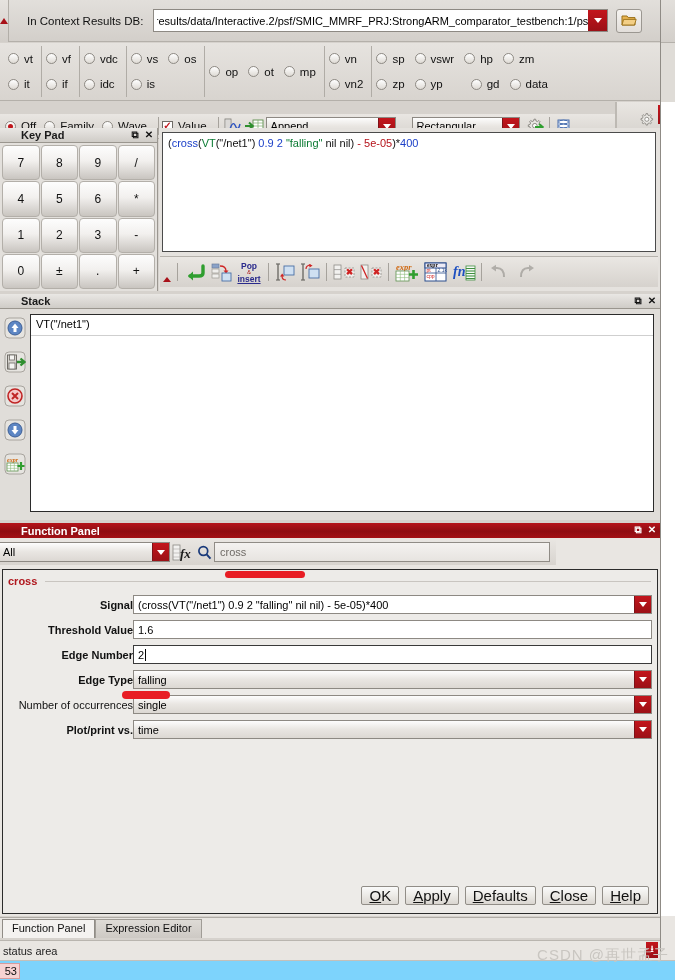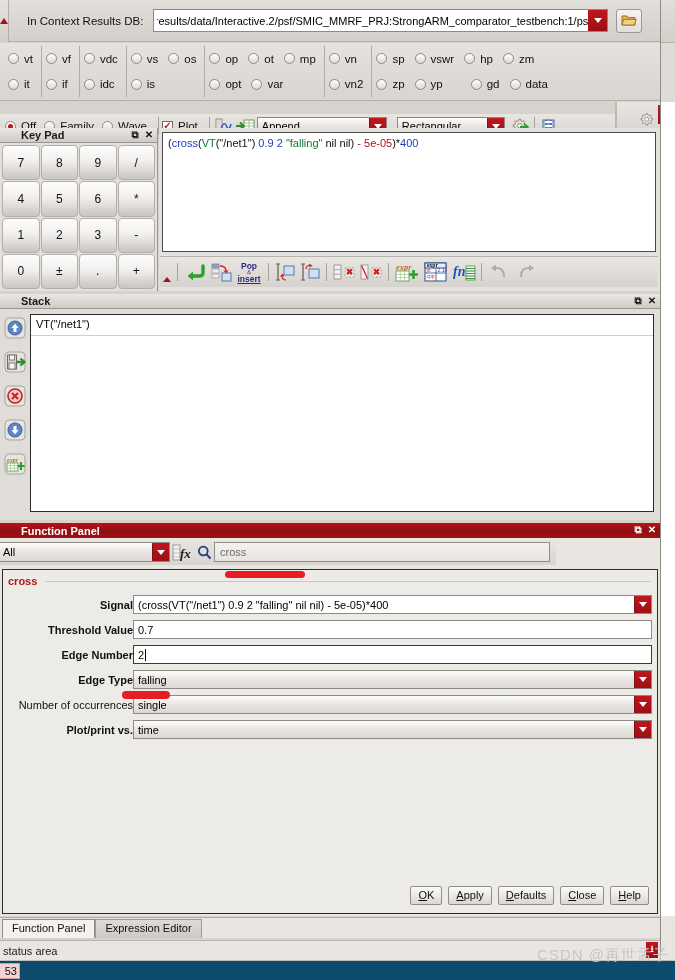--- a/index.html
+++ b/index.html
@@ -97,21 +97,21 @@
     padding-left: 4px;
     font-size: 11px;
     overflow: hidden;
     white-space: nowrap;
   }
   .btn {
     background: linear-gradient(to bottom,#fafafa,#eceae6 50%,#dad6d1);
     border: 1px solid #918d87;
     border-radius: 2px;
     padding: 2px 7px;
-    font-size: 11px;
+    font-size: 15px;
     line-height: 13px;
     color: #111;
   }
   .tbbtn {
     width: 22px; height: 21px;
     display: flex; align-items: center; justify-content: center;
   }
   .sep { width: 1px; background: #a6a29c; height: 18px; margin: 0 3px; }
 
   
@@ -351,21 +351,21 @@
     font-size: 11px; color: #222;
   }
   .status-corner {
     position: absolute; right: 2px; top: 1px; width: 12px; height: 16px;
     background: linear-gradient(to bottom,#c3151c,#9b1016);
     color:#fff; font-size: 9px; font-weight: bold;
     display: flex; align-items: center; justify-content: center;
   }
   .bottomstrip {
     position: absolute; left: 0; top: 960px; width: 675px; height: 20px;
-    background: #0c4a6e; border-top: 1px solid #c4c0ba;
+    background: #7dd3fc; border-top: 1px solid #c4c0ba;
   }
   .errcount {
     position: absolute; left: -4px; top: 2px;
     width: 24px; height: 16px;
     background: #f6d3d3; border: 1px solid #d79b9b;
     display: flex; align-items: center; justify-content: flex-end;
     padding-right: 2px; font-size: 11px; color: #111;
   }
 
   
@@ -498,30 +498,20 @@
           <span class="radio"></span>
           <span class="lbl">op</span>
         </label>
         <label class="ritem">
           <span class="radio"></span>
           <span class="lbl">ot</span>
         </label>
         <label class="ritem">
           <span class="radio"></span>
           <span class="lbl">mp</span>
-        </label>
-      </div>
-      <div class="rrow">
-        <label class="ritem">
-          <span class="radio"></span>
-          <span class="lbl">opt</span>
-        </label>
-        <label class="ritem">
-          <span class="radio"></span>
-          <span class="lbl">var</span>
         </label>
       </div>
     </div>
 
     <div class="rgroup">
       <div class="rrow">
         <label class="ritem">
           <span class="radio"></span>
           <span class="lbl">vn</span>
         </label>
@@ -584,21 +574,21 @@
       <span class="radio"></span>
       <span class="lbl">Family</span>
     </label>
     <label class="ritem">
       <span class="radio"></span>
       <span class="lbl">Wave</span>
     </label>
     <div class="sep"></div>
     <label class="ritem">
       <span class="checkbox">✓</span>
-      <span class="lbl">Plot</span>
+      <span class="lbl">Value</span>
     </label>
     <div class="sep"></div>
     <div class="tbbtn">
       <svg width="17" height="16" viewBox="0 0 17 16">
         <rect x="1" y="1" width="6" height="13" fill="#f1f0ee" stroke="#7b7873" stroke-width="0.8"></rect>
         <line x1="3" y1="1" x2="3" y2="14" stroke="#a9a6a1" stroke-width="0.6"></line>
         <line x1="5" y1="1" x2="5" y2="14" stroke="#a9a6a1" stroke-width="0.6"></line>
         <path d="M6 11 Q9 2 11.5 8 T16 6" fill="none" stroke="#2b52c0" stroke-width="1.4"></path>
       </svg>
     </div>
@@ -609,21 +599,21 @@
         <line x1="8" y1="8" x2="18" y2="8" stroke="#7fae6e" stroke-width="0.7"></line>
         <line x1="8" y1="11" x2="18" y2="11" stroke="#7fae6e" stroke-width="0.7"></line>
         <line x1="13" y1="2" x2="13" y2="14" stroke="#7fae6e" stroke-width="0.7"></line>
         <path d="M0 8 L7 8 M4 4.5 L7.8 8 L4 11.5" fill="none" stroke="#2f8f2f" stroke-width="2"></path>
       </svg>
     </div>
     <div class="smallcombo combo">
       <span>Append</span>
       <span class="arrow"></span>
     </div>
-    <div class="smallcombo combo" style="width:108px;margin-left:10px;">
+    <div class="smallcombo combo" style="width:108px;margin-left:16px;">
       <span>Rectangular</span>
       <span class="arrow"></span>
     </div>
     <div class="tbbtn" style="margin-left:4px;">
       <svg width="18" height="17" viewBox="0 0 18 17">
         <path d="M8 1.2 L9.6 1.2 L10 3 L11.5 3.6 L12.9 2.5 L14 3.7 L13 5 L13.6 6.5 L15.3 6.9 L15.3 8.5 L13.6 8.9 L13 10.4 L14 11.7 L12.9 12.9 L11.5 11.8 L10 12.4 L9.6 14.2 L8 14.2 L7.6 12.4 L6.1 11.8 L4.7 12.9 L3.6 11.7 L4.6 10.4 L4 8.9 L2.3 8.5 L2.3 6.9 L4 6.5 L4.6 5 L3.6 3.7 L4.7 2.5 L6.1 3.6 L7.6 3 Z" fill="#e9e7e3" stroke="#83807b" stroke-width="0.9"></path>
         <circle cx="8.8" cy="7.7" r="2.3" fill="#fafaf9" stroke="#83807b" stroke-width="0.9"></circle>
         <path d="M9 9 L16 9 M13 6 L16.8 9 L13 12" fill="none" stroke="#2f9f2f" stroke-width="2"></path>
       </svg>
     </div>
@@ -902,21 +892,21 @@
         <div class="flabel">Signal</div>
         <div class="fctl combo white">
           <span>(cross(VT("/net1") 0.9 2 "falling" nil nil) - 5e-05)*400</span>
           <span class="arrow"></span>
         </div>
       </div>
 
       <div class="formrow" style="top:50px;">
         <div class="flabel">Threshold Value</div>
         <div class="fctl tinput">
-          <span>0.7</span>
+          <span>1.6</span>
         </div>
       </div>
 
       <div class="formrow" style="top:75px;">
         <div class="flabel">Edge Number</div>
         <div class="fctl tinput" style="border:1px solid #3a3a3a;">
           <span>2</span>
             <span class="caret"></span>
         </div>
       </div>

